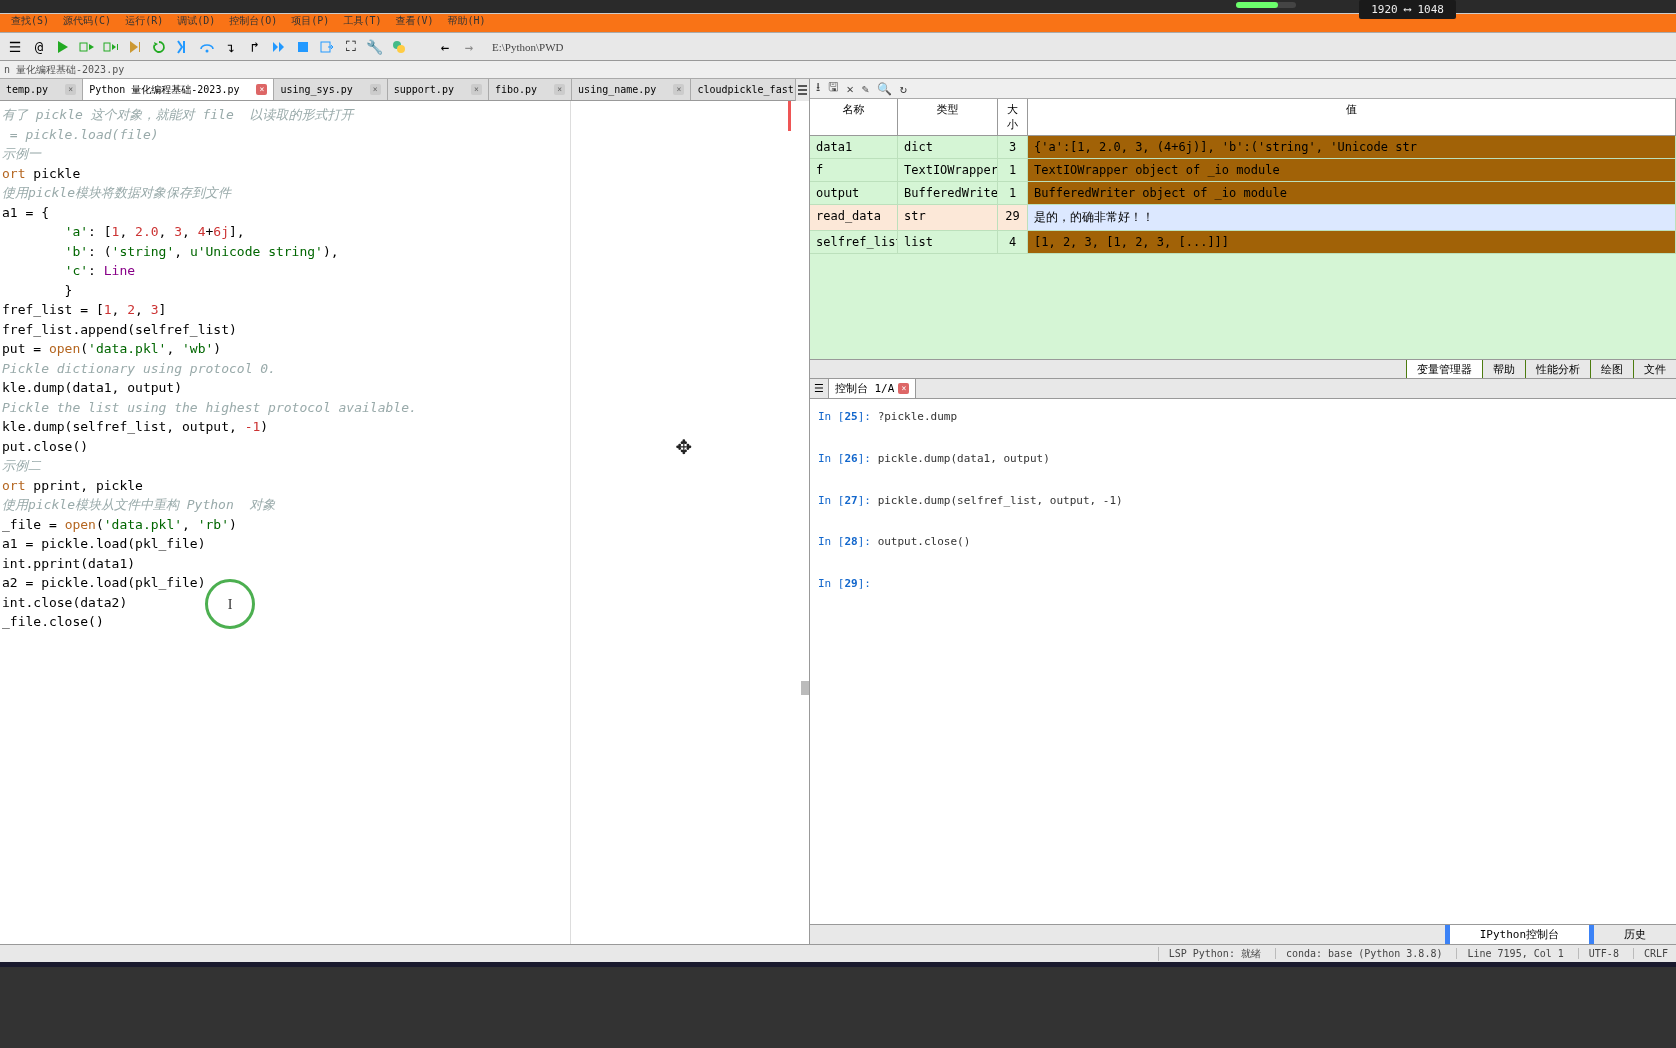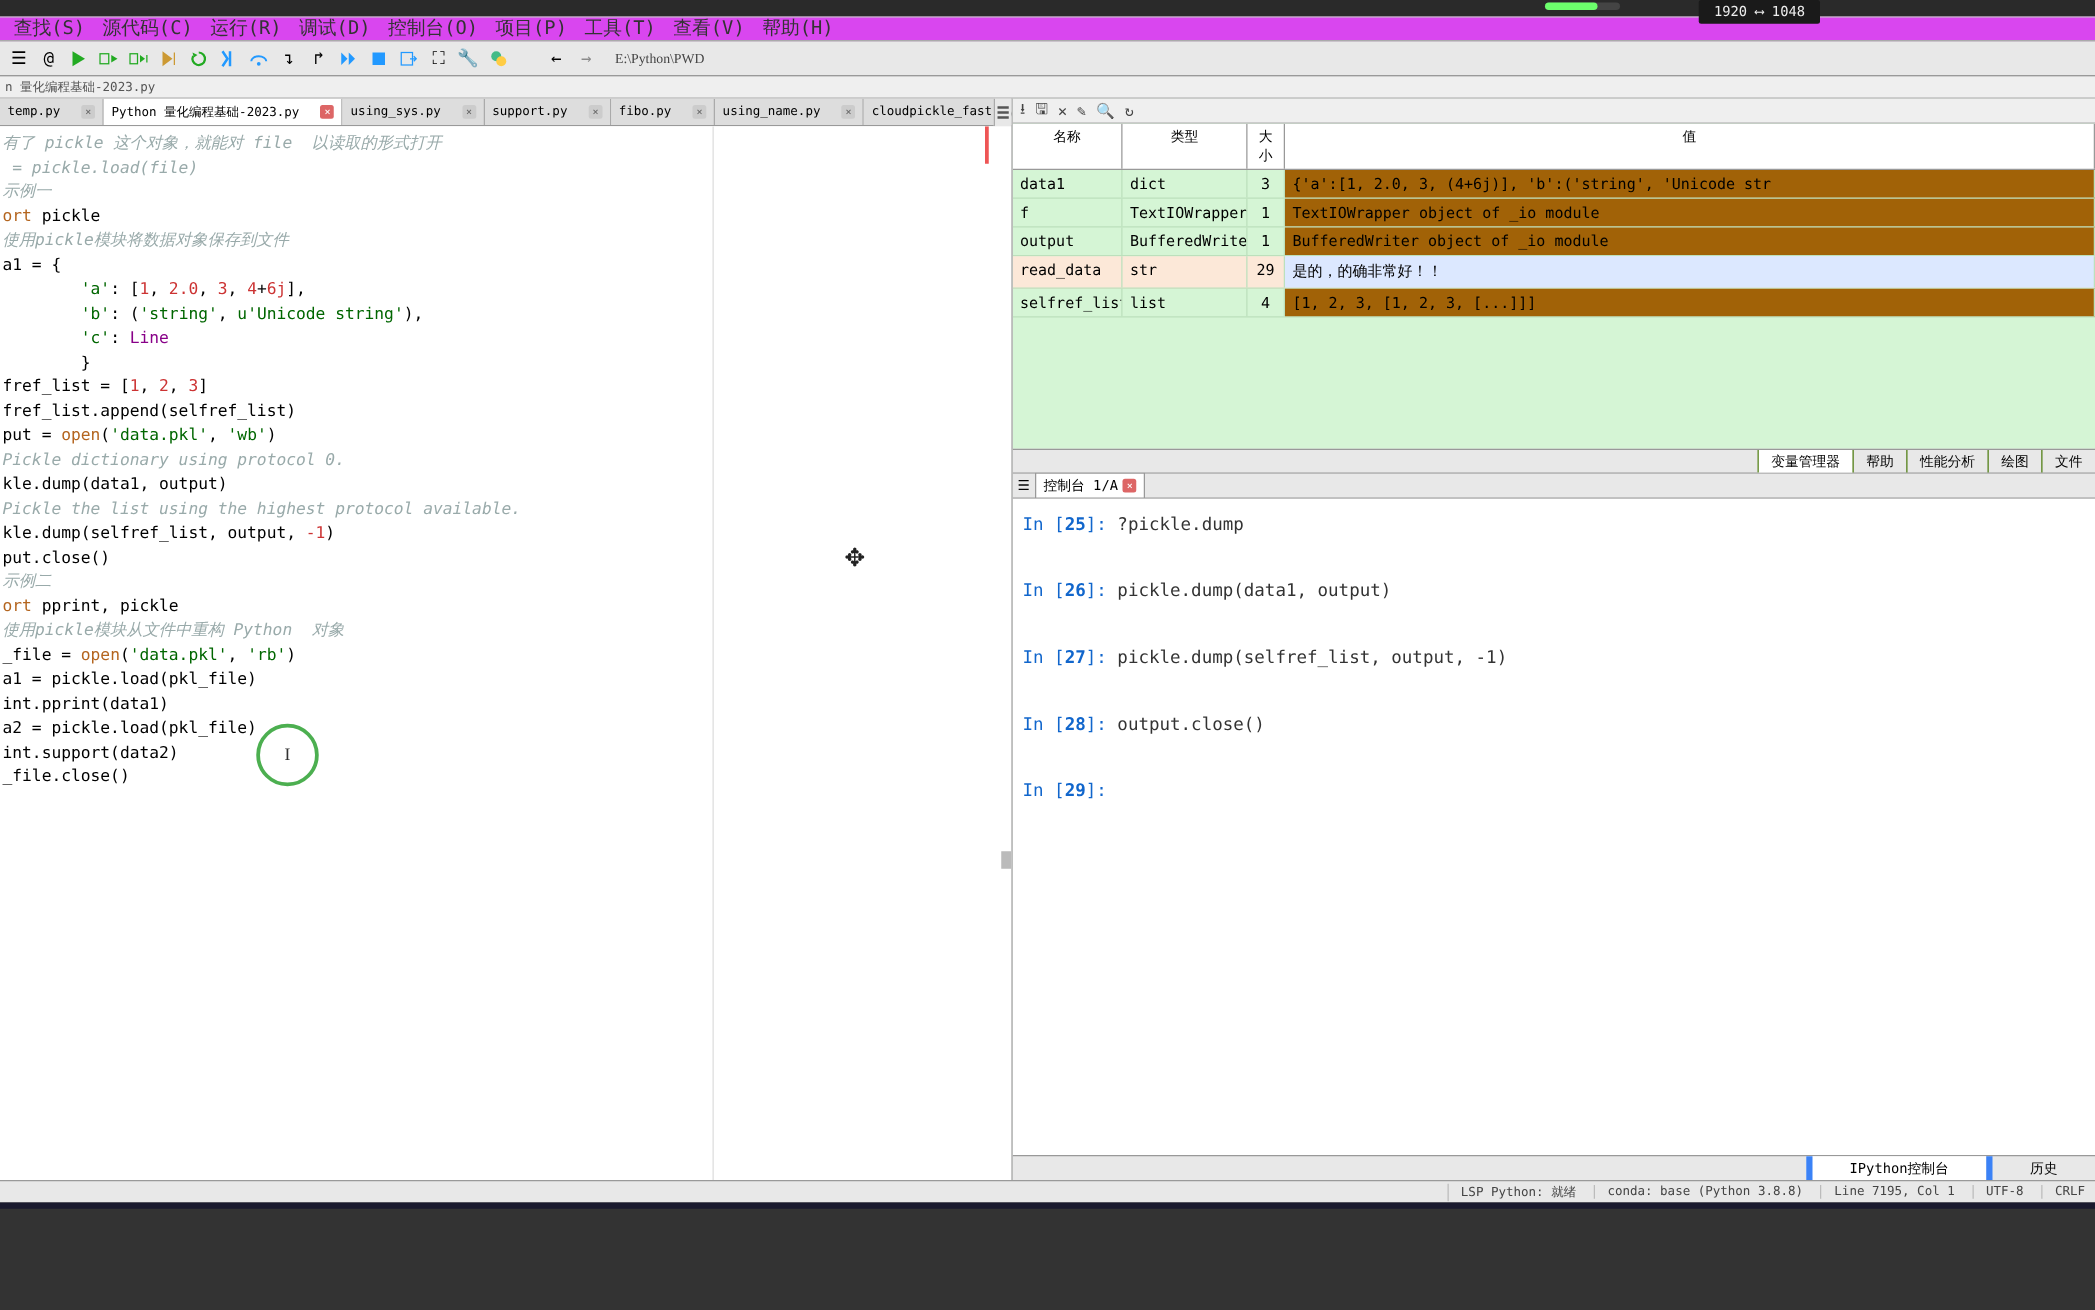--- a/index.html
+++ b/index.html
@@ -1,21 +1,21 @@
 <!DOCTYPE html>
 <html><head>
 <meta charset="utf-8">
 <style>
 *{box-sizing:border-box;margin:0;padding:0;font-family:"Microsoft YaHei",Consolas,monospace}
 body{width:1676px;height:1048px;background:#333;overflow:hidden;font-size:12px;color:#000;position:relative}
 .titlebar{height:13px;background:#2a2a2a;position:relative}
 .titlebar .vol{position:absolute;right:380px;top:2px;width:60px;height:6px;background:#444;border-radius:3px}
 .titlebar .vol i{display:block;width:70%;height:100%;background:#6cff6c;border-radius:3px}
 .res-badge{position:absolute;top:0;right:220px;background:#1a1a1a;color:#eee;padding:3px 12px;font-size:11px;border-radius:2px}
-.menubar{height:20px;background:#d946ef;border-top:1px solid #ccc;border-bottom:1px solid #aaa;display:flex;align-items:flex-end;padding:0 4px;font-size:15px;color:#333}
+.menubar{height:20px;background:#f97316;border-top:1px solid #ccc;border-bottom:1px solid #aaa;display:flex;align-items:flex-start;padding:0 4px;font-size:10px;color:#333}
 .menubar span{padding:0 7px;cursor:pointer}
 .toolbar{height:28px;background:#e8e8e8;border-bottom:1px solid #999;display:flex;align-items:center;padding:0 4px;gap:2px}
 .tbtn{width:22px;height:22px;display:flex;align-items:center;justify-content:center;border:1px solid transparent;cursor:pointer;font-size:14px}
 .path{margin-left:10px;font-size:11px;color:#444;font-family:Consolas}
 .crumb{height:18px;background:#efefef;border-bottom:1px solid #aaa;font-size:10px;color:#555;padding-left:4px;display:flex;align-items:center}
 .main{display:flex;height:865px}
 .editor-pane{width:810px;border-right:1px solid #999;display:flex;flex-direction:column;background:#fff;position:relative}
 .editor-tabs{height:22px;background:#e8e8e8;border-bottom:1px solid #999;display:flex;overflow:hidden}
 .etab{padding:3px 6px;border-right:1px solid #aaa;background:#ddd;display:flex;align-items:center;gap:17px;font-size:10px;white-space:nowrap;cursor:pointer}
 .etab.active{background:#fff}
@@ -46,21 +46,21 @@
 .vrow{display:flex;border-bottom:1px solid #bce0bc;font-family:Consolas;font-size:12px}
 .vrow div{padding:4px 6px;border-right:1px solid #bce0bc;overflow:hidden;white-space:nowrap}
 .vrow.pink{background:#fce8d8}
 .vrow.pink .vc4{background:#dce8ff}
 .vcell4{background:#a16207}
 .righttabs{height:20px;background:#e8e8e8;border-top:1px solid #999;border-bottom:1px solid #999;display:flex;justify-content:flex-end;font-size:11px}
 .righttabs span{padding:2px 10px;border-left:1px solid #4d7c0f;cursor:pointer}
 .righttabs span.on{background:#fff}
 .con-tabs{height:20px;background:#e8e8e8;border-bottom:1px solid #999;display:flex;align-items:center;font-size:11px;padding-left:4px;gap:4px}
 .con-tabs .ct{padding:2px 6px;background:#fff;border:1px solid #999;display:flex;gap:4px;align-items:center}
-.console{flex:1;background:#fff;font-family:Consolas;font-size:14px;padding:8px;line-height:1.9}
+.console{flex:1;background:#fff;font-family:Consolas;font-size:11px;padding:8px;line-height:1.9}
 .console .p{color:#1166cc}
 .console .n{color:#1166cc;font-weight:bold}
 .console .c{color:#333}
 .bottabs{height:20px;background:#e8e8e8;border-top:1px solid #999;display:flex;justify-content:flex-end;font-size:11px}
 .bottabs span{padding:2px 30px;border-left:5px solid #3b82f6;cursor:pointer}
 .bottabs span.on{background:#fff}
 .status{height:18px;background:#e8e8e8;border-top:1px solid #999;display:flex;align-items:center;justify-content:flex-end;font-size:10px;color:#444;padding:0 8px;gap:14px}
 .status span{border-left:1px solid #bbb;padding-left:10px}
 .taskbar{height:5px;background:#1a1a2e}
 svg{width:16px;height:16px}
@@ -244,21 +244,21 @@
         <div class="ln"></div>
         <div class="ln"><span class="kw">ort</span> pprint, pickle</div>
         <div class="ln"></div>
         <div class="ln"><span class="cm">使用pickle模块从文件中重构 Python  对象</span></div>
         <div class="ln">_file = <span class="kw">open</span>(<span class="st">'data.pkl'</span>, <span class="st">'rb'</span>)</div>
         <div class="ln"></div>
         <div class="ln">a1 = pickle.load(pkl_file)</div>
         <div class="ln">int.pprint(data1)</div>
         <div class="ln"></div>
         <div class="ln">a2 = pickle.load(pkl_file)</div>
-        <div class="ln">int.support(data2)</div>
+        <div class="ln">int.close(data2)</div>
         <div class="ln"></div>
         <div class="ln">_file.close()</div>
       </div>
   </div>
 
   <div class="right-pane">
     <div class="var-tb">
       <span>⭳</span>
       <span>🖫</span>
       <span>✕</span>

